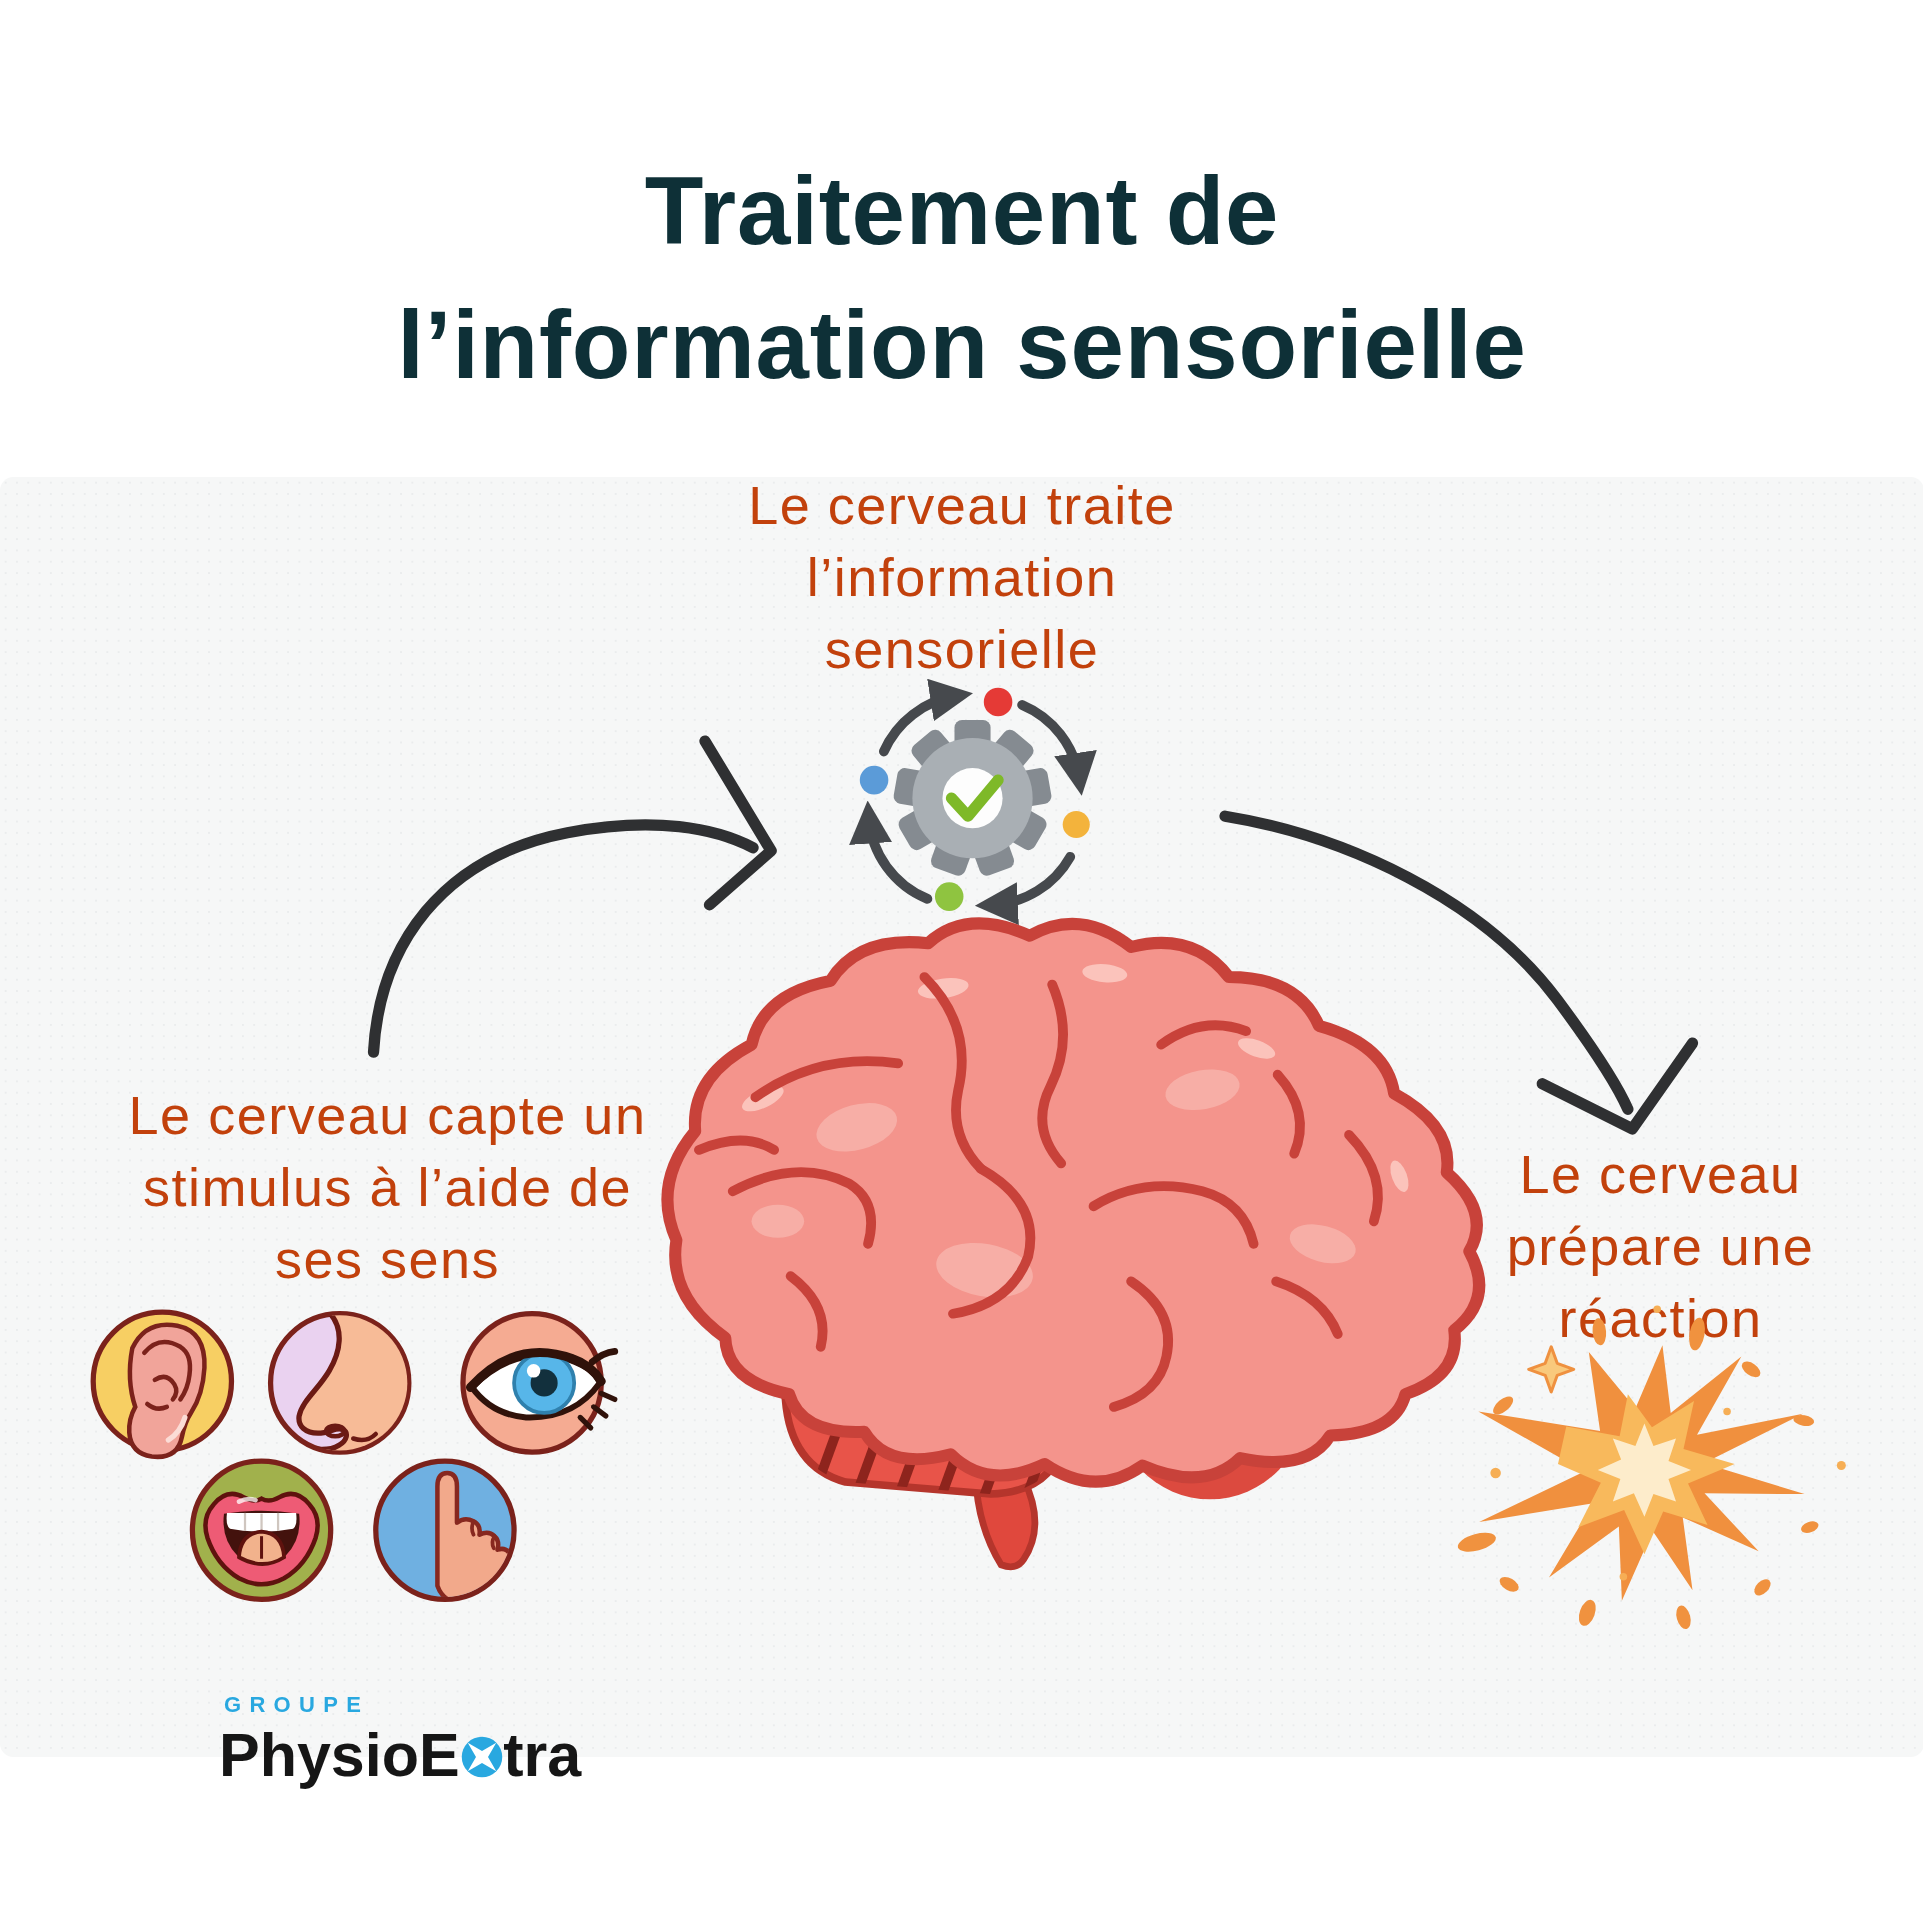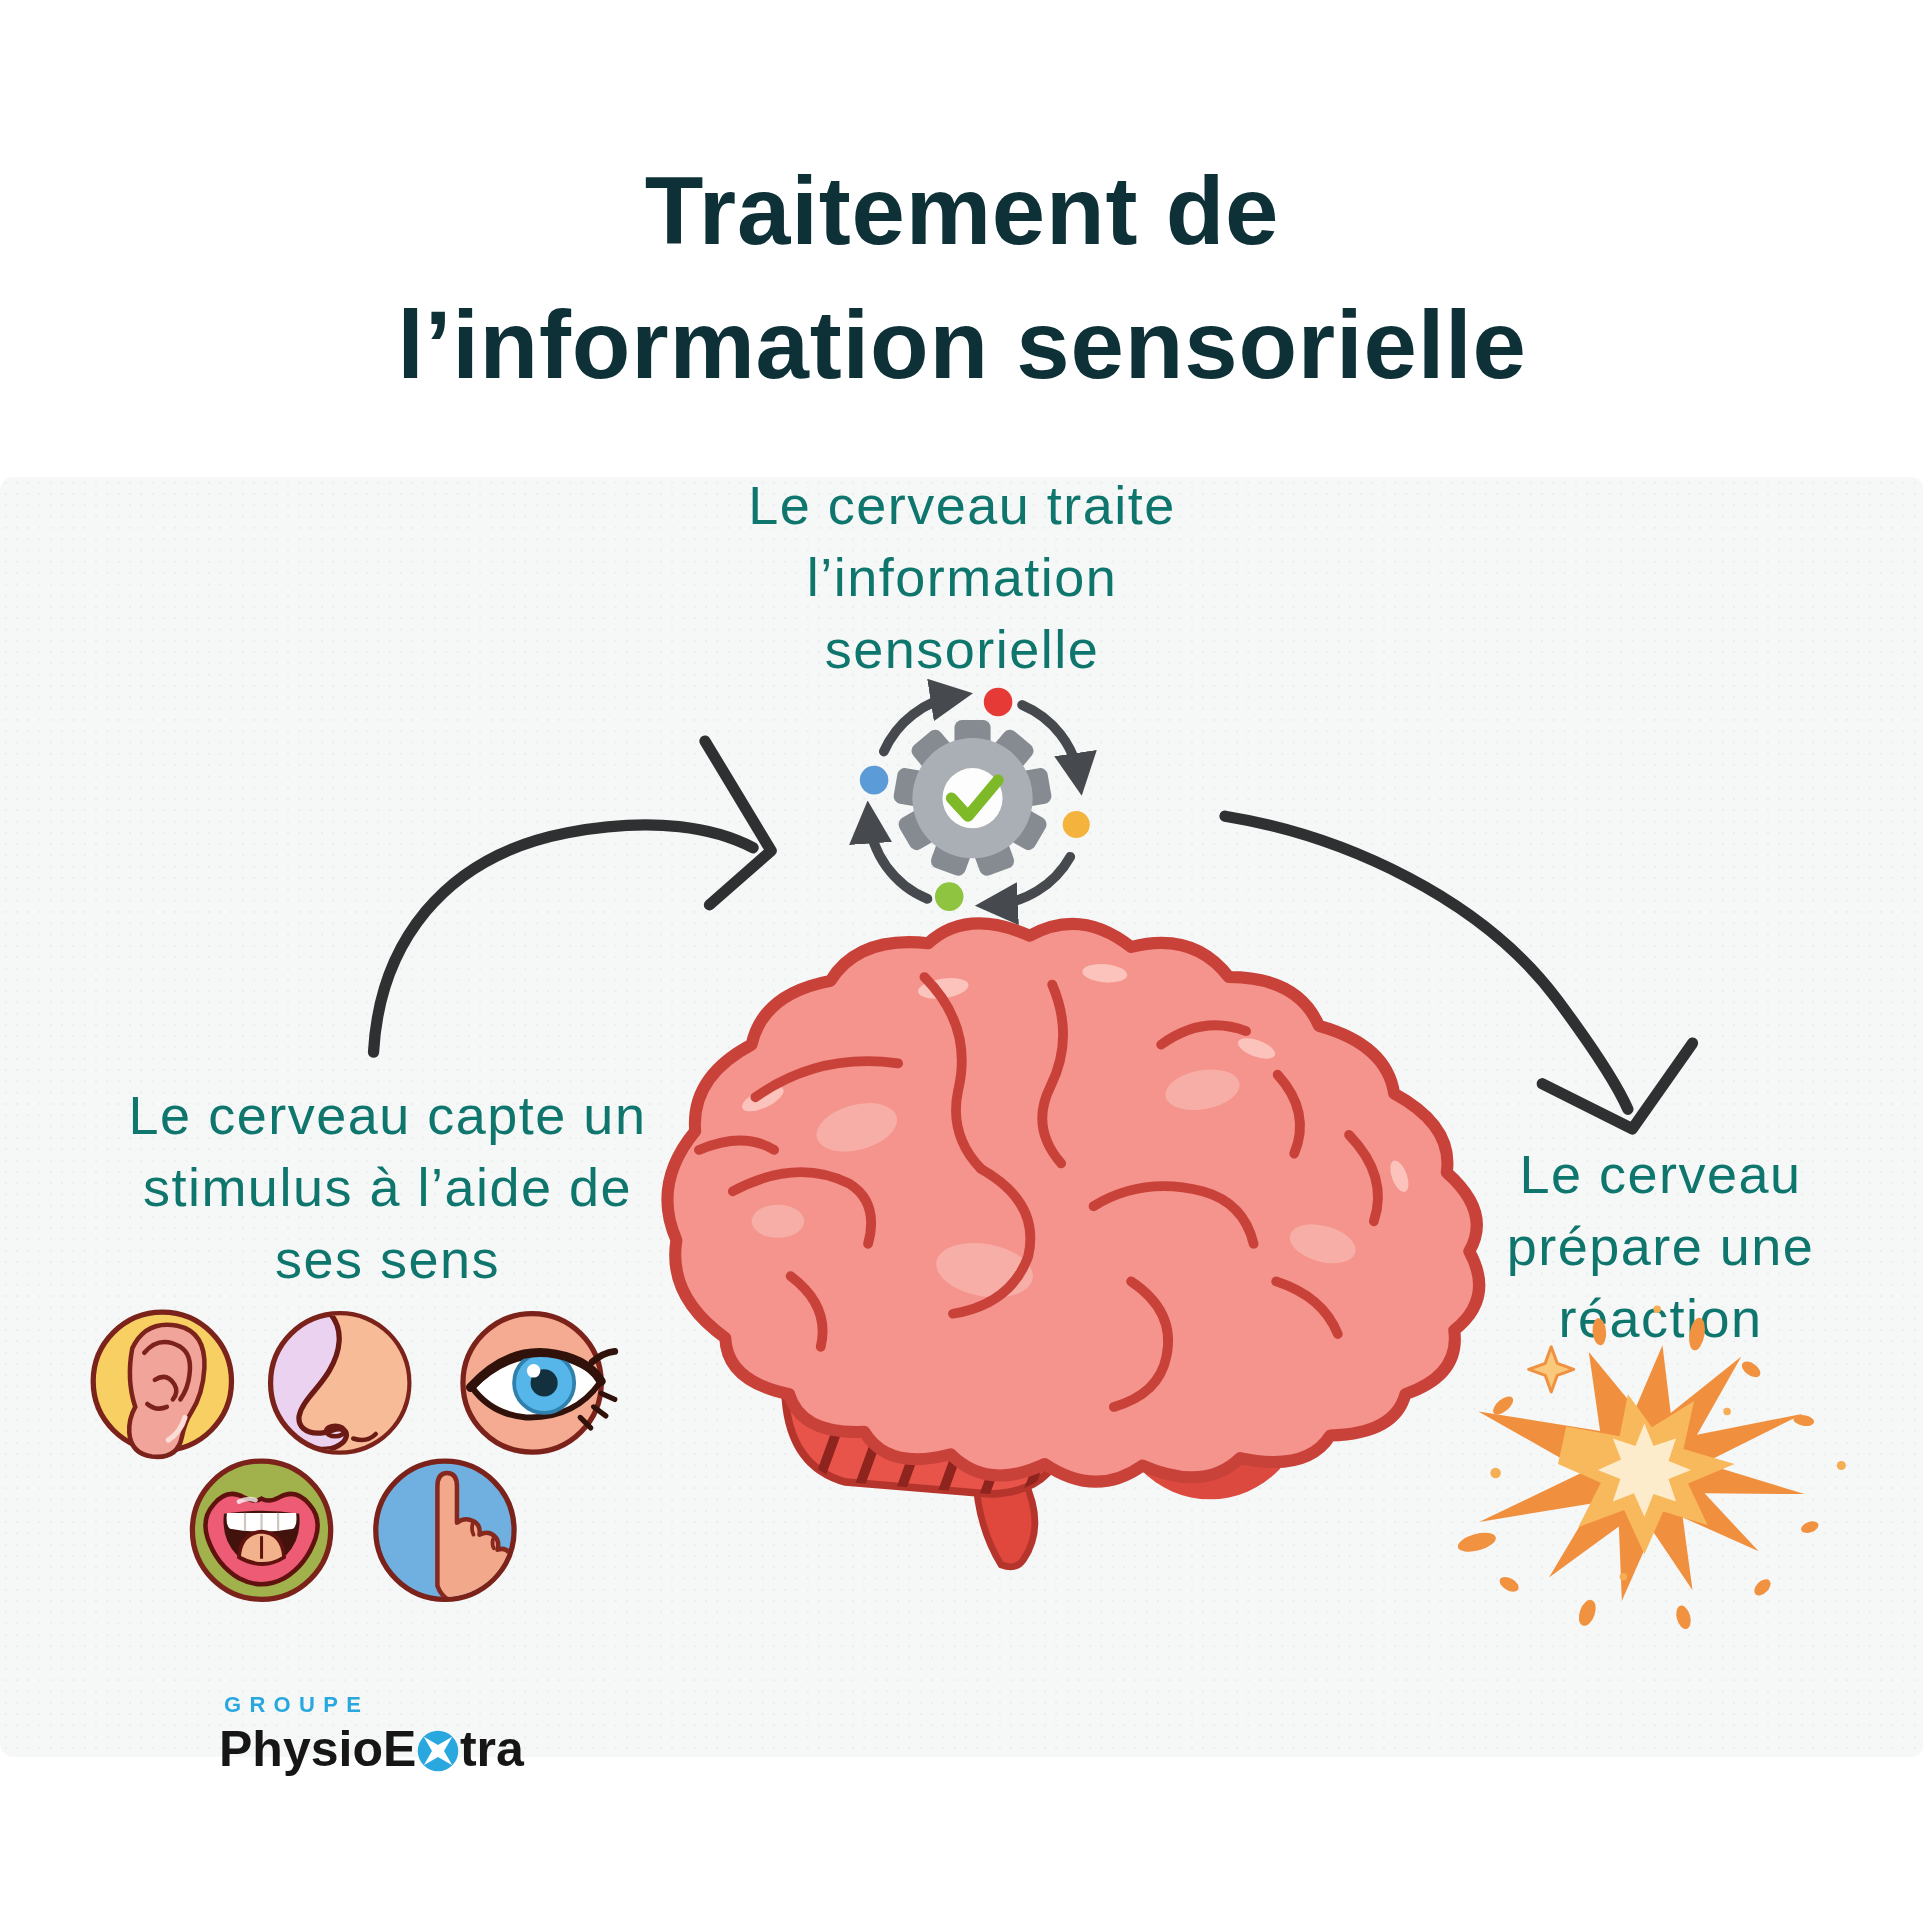--- a/index.html
+++ b/index.html
@@ -14,32 +14,32 @@
     background-size:11.3px 11.3px;
     border-radius:13.5px;
   }
   .title{
     position:absolute;left:0;top:144px;width:1924px;
     text-align:center;font-size:96px;line-height:134px;font-weight:800;
     color:#0e3037;letter-spacing:0.8px;white-space:pre-line;
   }
   .label{
     position:absolute;text-align:center;font-size:54px;line-height:72px;
-    font-weight:400;color:#0f766e;letter-spacing:1.5px;white-space:pre-line;
+    font-weight:400;color:#c2410c;letter-spacing:1.5px;white-space:pre-line;
   }
   .label-process{left:718px;top:469px;width:488px;}
   .label-input{left:113px;top:1079px;width:549px;}
   .label-output{left:1465px;top:1138px;width:391px;}
   .gfx{position:absolute;left:0;top:0;width:1924px;height:1924px;}
   .logo{position:absolute;left:219px;top:1692px;}
   .logo-groupe{
     font-size:22px;font-weight:bold;color:#29a8e0;letter-spacing:8.3px;
     margin-left:5px;margin-bottom:1.5px;
   }
-  .logo-brand{display:flex;align-items:center;font-size:50px;font-weight:bold;color:#161616;letter-spacing:0;}
+  .logo-brand{display:flex;align-items:center;font-size:61px;font-weight:bold;color:#161616;letter-spacing:0;}
   .logo-brand .badge{margin:4.5px 0.8px 0 0.8px;}
 </style>
 </head>
 <body>
 
 <div class="poster">
 
   <div class="panel"></div>
 
   <div class="title">Traitement de

